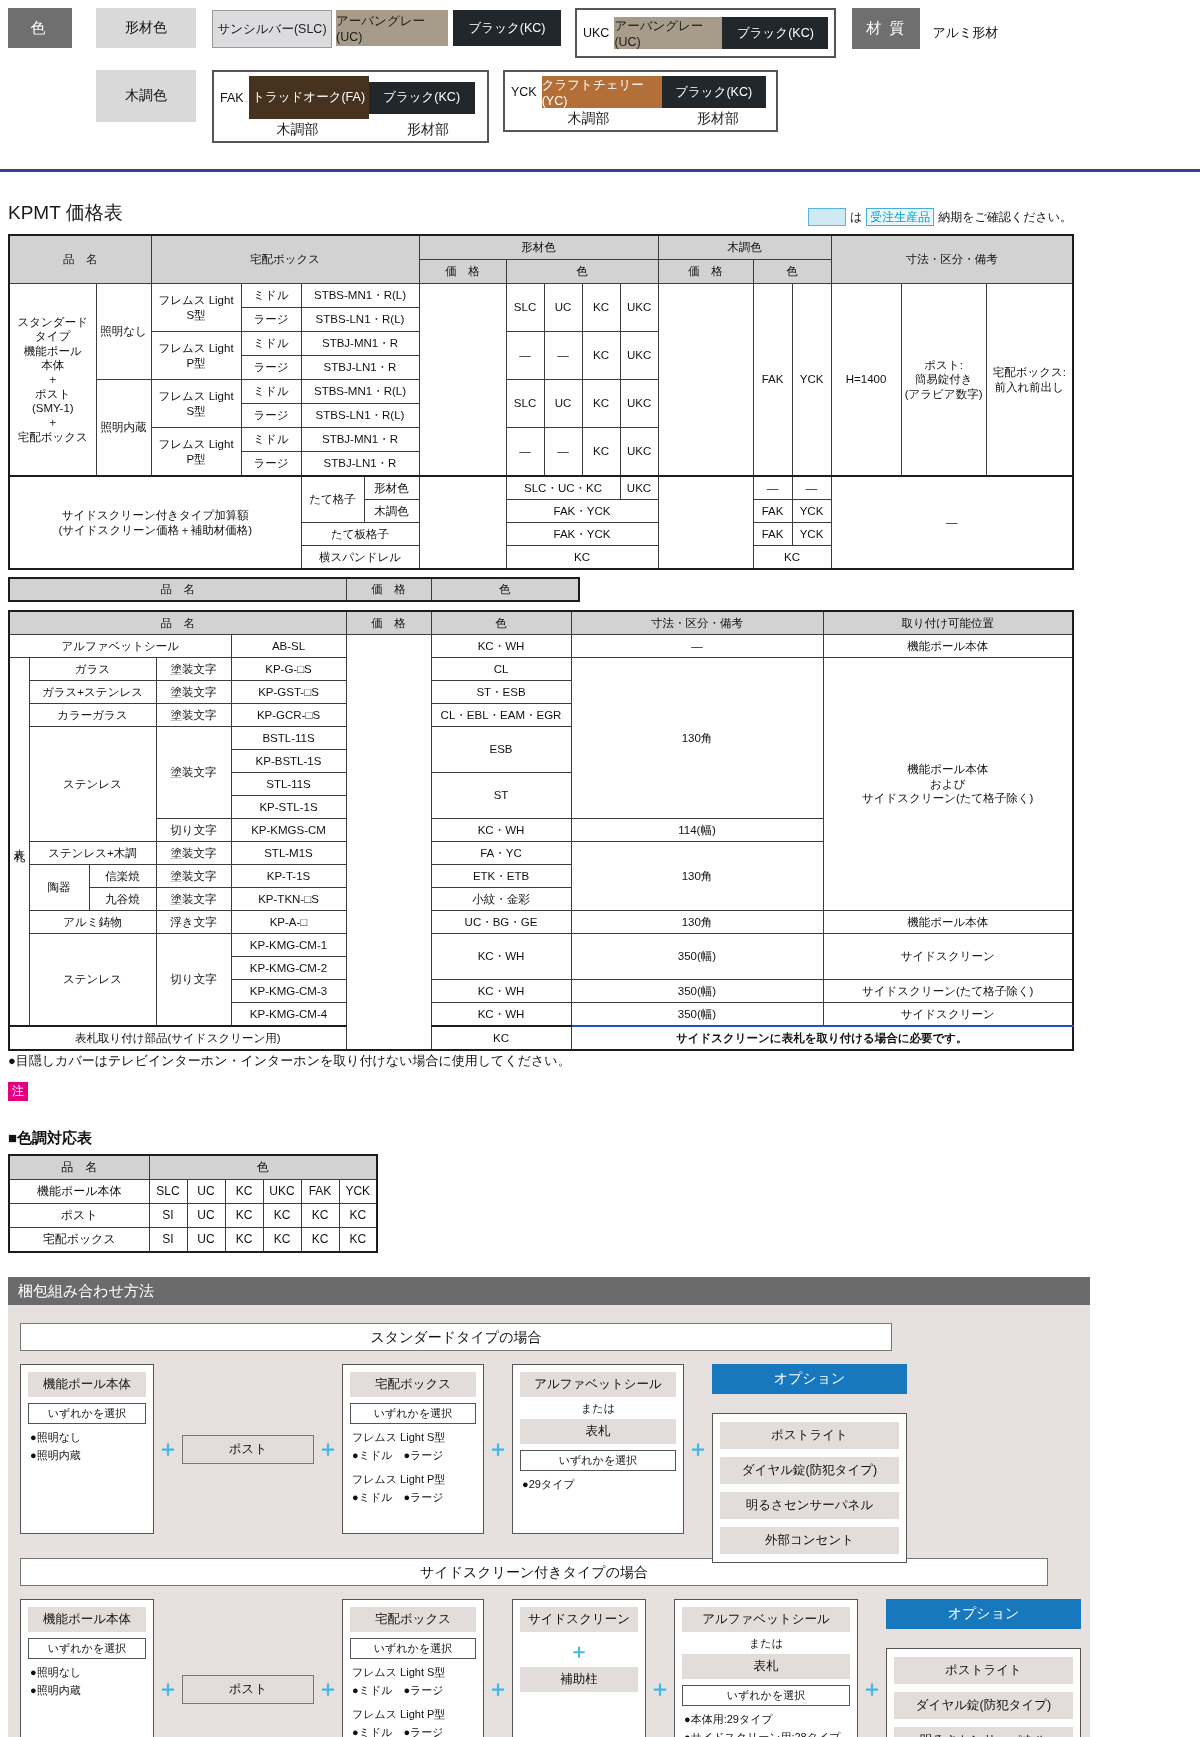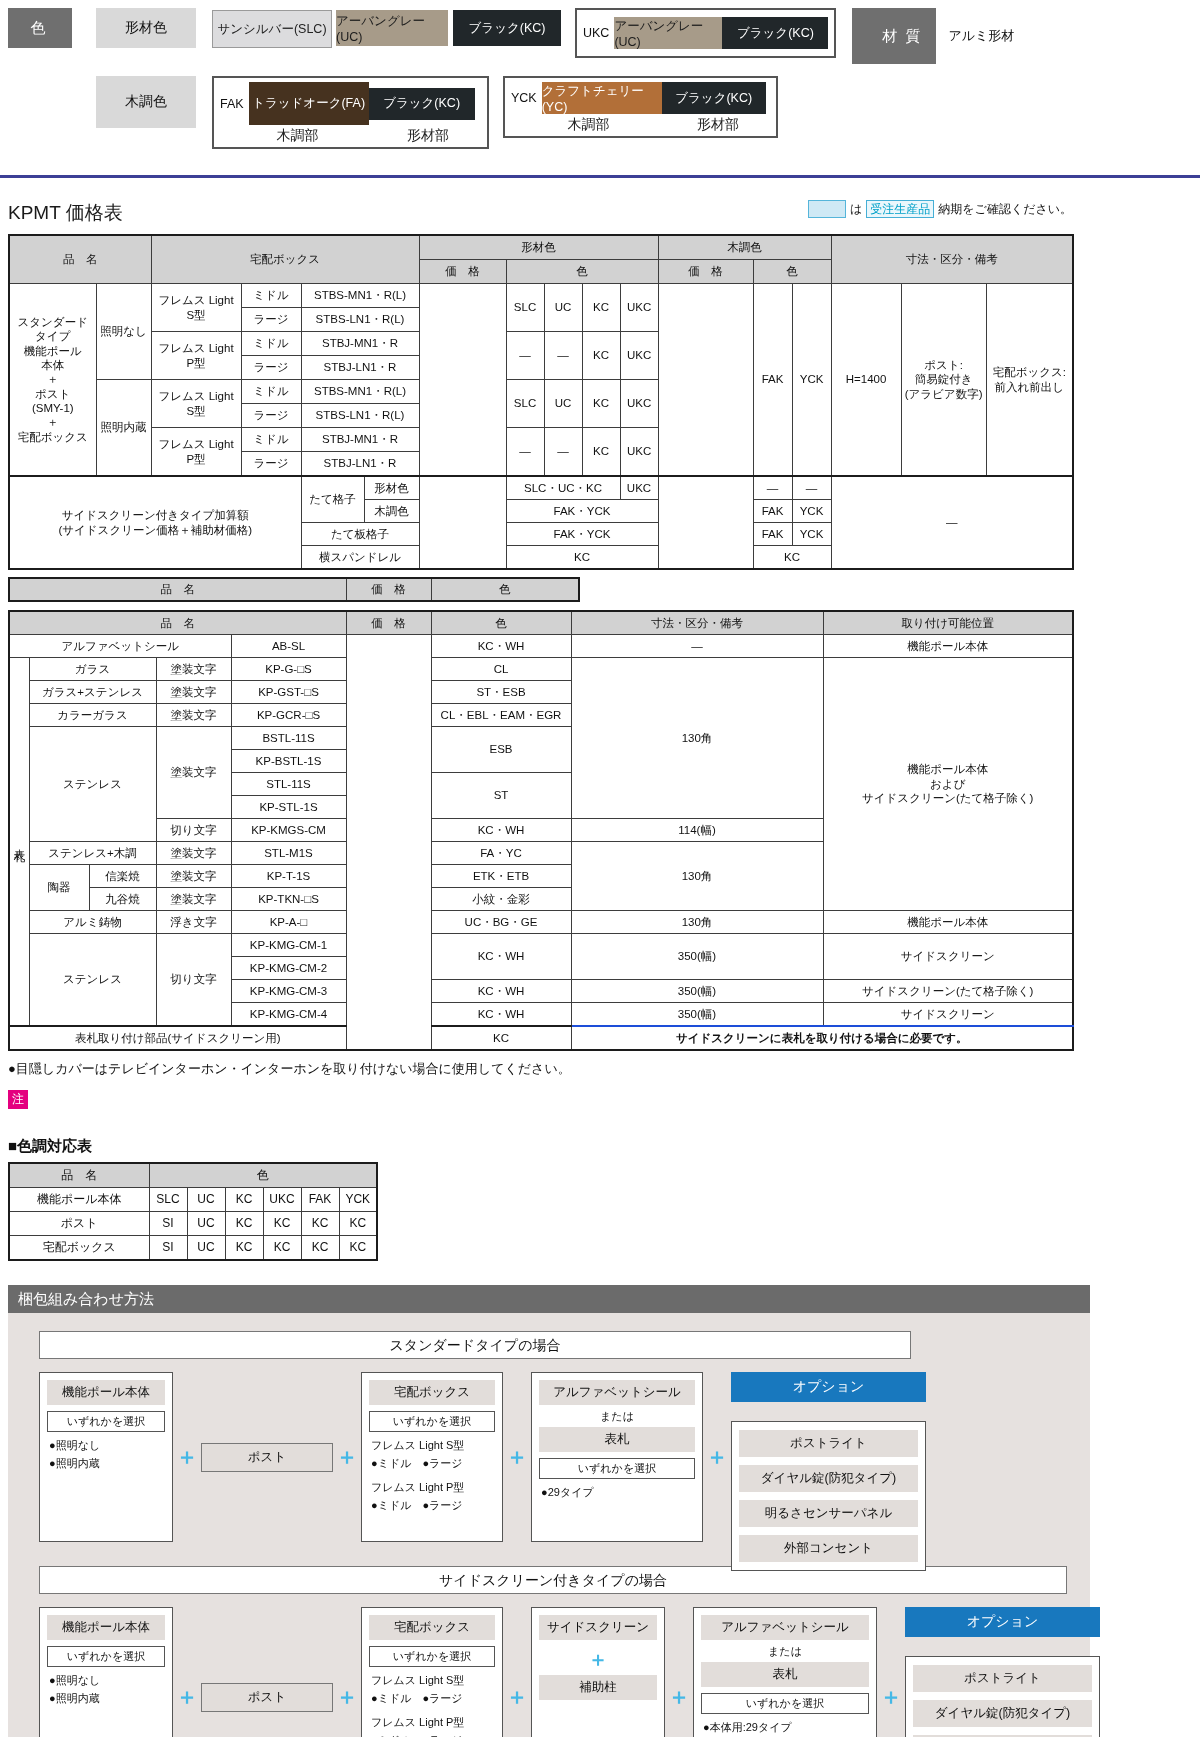--- a/index.html
+++ b/index.html
@@ -18,53 +18,53 @@
   .sw.cherry{background:#b26f38;color:#fff;}
   .grp{border:2px solid #555;background:#fff;display:flex;align-items:center;padding:3px 6px;}
   .grpcode{font-size:12.5px;margin-right:5px;}
   .woodgrp{border:2px solid #555;background:#fff;padding:4px 6px 2px 6px;}
   .woodrow{display:flex;align-items:center;}
   .woodlabels{display:flex;font-size:14px;color:#222;margin-top:2px;}
   .woodlabels span{text-align:center;}
 
   
   .divider{height:3px;background:#3c3f96;margin-top:26px;width:1200px;}
-  .titlerow{display:flex;align-items:flex-start;justify-content:space-between;margin-top:22px;margin-bottom:8px;width:1064px;}
+  .titlerow{display:flex;align-items:flex-end;justify-content:space-between;margin-top:28px;margin-bottom:8px;width:1064px;}
   .kpmt-title{font-size:19px;color:#1a1a1a;}
   .ordernote{display:flex;align-items:center;font-size:12px;gap:4px;}
   .order-swatch{width:36px;height:16px;background:#cfe9f5;border:1px solid #55b5da;}
   .order-badge{border:1px solid #45afd6;background:#eaf7fc;color:#00a0c8;padding:0 3px;font-size:12px;line-height:16px;}
 
   
   table.t{border-collapse:collapse;table-layout:fixed;border:2px solid #1c1c1c;}
   table.t td{border:1px solid #3d3d3d;text-align:center;padding:0 2px;font-size:11.5px;line-height:1.25;height:23px;overflow:hidden;}
   td.hd{background:#d2d2d2;height:20px;}
   .pre{white-space:pre-line;}
   table.addon{margin-top:-2px;}
   table.addon td{height:22px;}
   table.cover{margin-top:7px;}
   table.cover td{height:21px;}
   table.np{margin-top:8px;}
   table.np td{height:22px;}
   td.vert{writing-mode:vertical-rl;text-orientation:upright;letter-spacing:2px;font-size:12px;padding:0;}
   td.blank{background:#fff;}
 
   
-  .note1{font-size:13px;margin-top:9px;}
+  .note1{font-size:13px;margin-top:1px;font-family:Liberation Mono, monospace;}
   .note2{font-size:13px;margin-top:12px;display:flex;align-items:center;gap:6px;}
   .badge-chu{background:#e4007f;color:#fff;font-size:12px;padding:1px 4px;}
 
   
   .ct-title{font-size:15px;font-weight:bold;margin-top:28px;margin-bottom:6px;}
   table.ct td{height:23px;font-size:12px;}
 
   
   .pack{margin-top:24px;width:1082px;background:#e6e1df;padding-bottom:16px;}
   .pack-head{background:#6b6b6b;color:#fff;font-size:15px;height:28px;line-height:28px;padding-left:10px;}
-  .case{padding:18px 20px 0 31px;}
+  .case{padding:18px 20px 0 12px;}
   .case-title{background:#fff;border:1px solid #777;height:26px;line-height:26px;text-align:center;font-size:14px;}
   .flow{display:flex;align-items:flex-start;margin-top:13px;}
   .plus{color:#45b8e6;font-size:22px;font-weight:bold;align-self:center;width:28px;text-align:center;flex:0 0 auto;}
   .pbox{background:#fff;border:1px solid #555;flex:0 0 auto;}
   .pbar{background:#e2ddda;text-align:center;font-size:12.5px;padding:4px 2px;margin:7px 7px 6px 7px;}
   .psel{border:1px solid #555;background:#fff;text-align:center;font-size:11px;padding:2px 0;margin:0 7px 6px 7px;}
   .popt{font-size:11px;margin:3px 9px;text-align:left;}
   .post-wrap{align-self:center;flex:0 0 auto;}
   .post-bar{background:#e2ddda;border:1px solid #777;text-align:center;font-size:12.5px;width:130px;padding:5px 0;}
   .plusv{color:#45b8e6;font-size:20px;font-weight:bold;text-align:center;margin:2px 0;}
@@ -83,21 +83,21 @@
     <div class="darkbox" style="width:64px;height:40px;">色</div>
     <div class="graybox" style="width:100px;height:40px;margin-left:24px;">形材色</div>
     <div class="sw silver" style="width:118px;margin-left:16px;margin-top:2px;">サンシルバー(SLC)</div>
     <div class="sw urban" style="width:112px;margin-left:4px;margin-top:2px;">アーバングレー(UC)</div>
     <div class="sw black" style="width:108px;margin-left:5px;margin-top:2px;">ブラック(KC)</div>
     <div class="grp" style="margin-left:14px;height:40px;">
       <span class="grpcode">UKC</span>
       <div class="sw urban" style="width:108px;height:32px;">アーバングレー(UC)</div>
       <div class="sw black" style="width:106px;height:32px;">ブラック(KC)</div>
     </div>
-    <div class="darkbox" style="width:68px;height:56px;margin-left:16px;letter-spacing:2px;padding-left:16px;">材 質</div>
+    <div class="darkbox" style="width:68px;height:41px;margin-left:16px;letter-spacing:2px;">材 質</div>
     <div style="font-size:13px;margin-left:12px;align-self:center;">アルミ形材</div>
   </div>
 
   <div class="legrow" style="margin-top:12px;">
     <div class="graybox" style="width:100px;height:52px;margin-left:88px;">木調色</div>
     <div class="woodgrp" style="margin-left:16px;">
       <div class="woodrow">
         <span class="grpcode">FAK</span>
         <div class="sw oak" style="width:120px;height:43px;">トラッドオーク(FA)</div>
         <div class="sw black" style="width:106px;height:32px;">ブラック(KC)</div>

